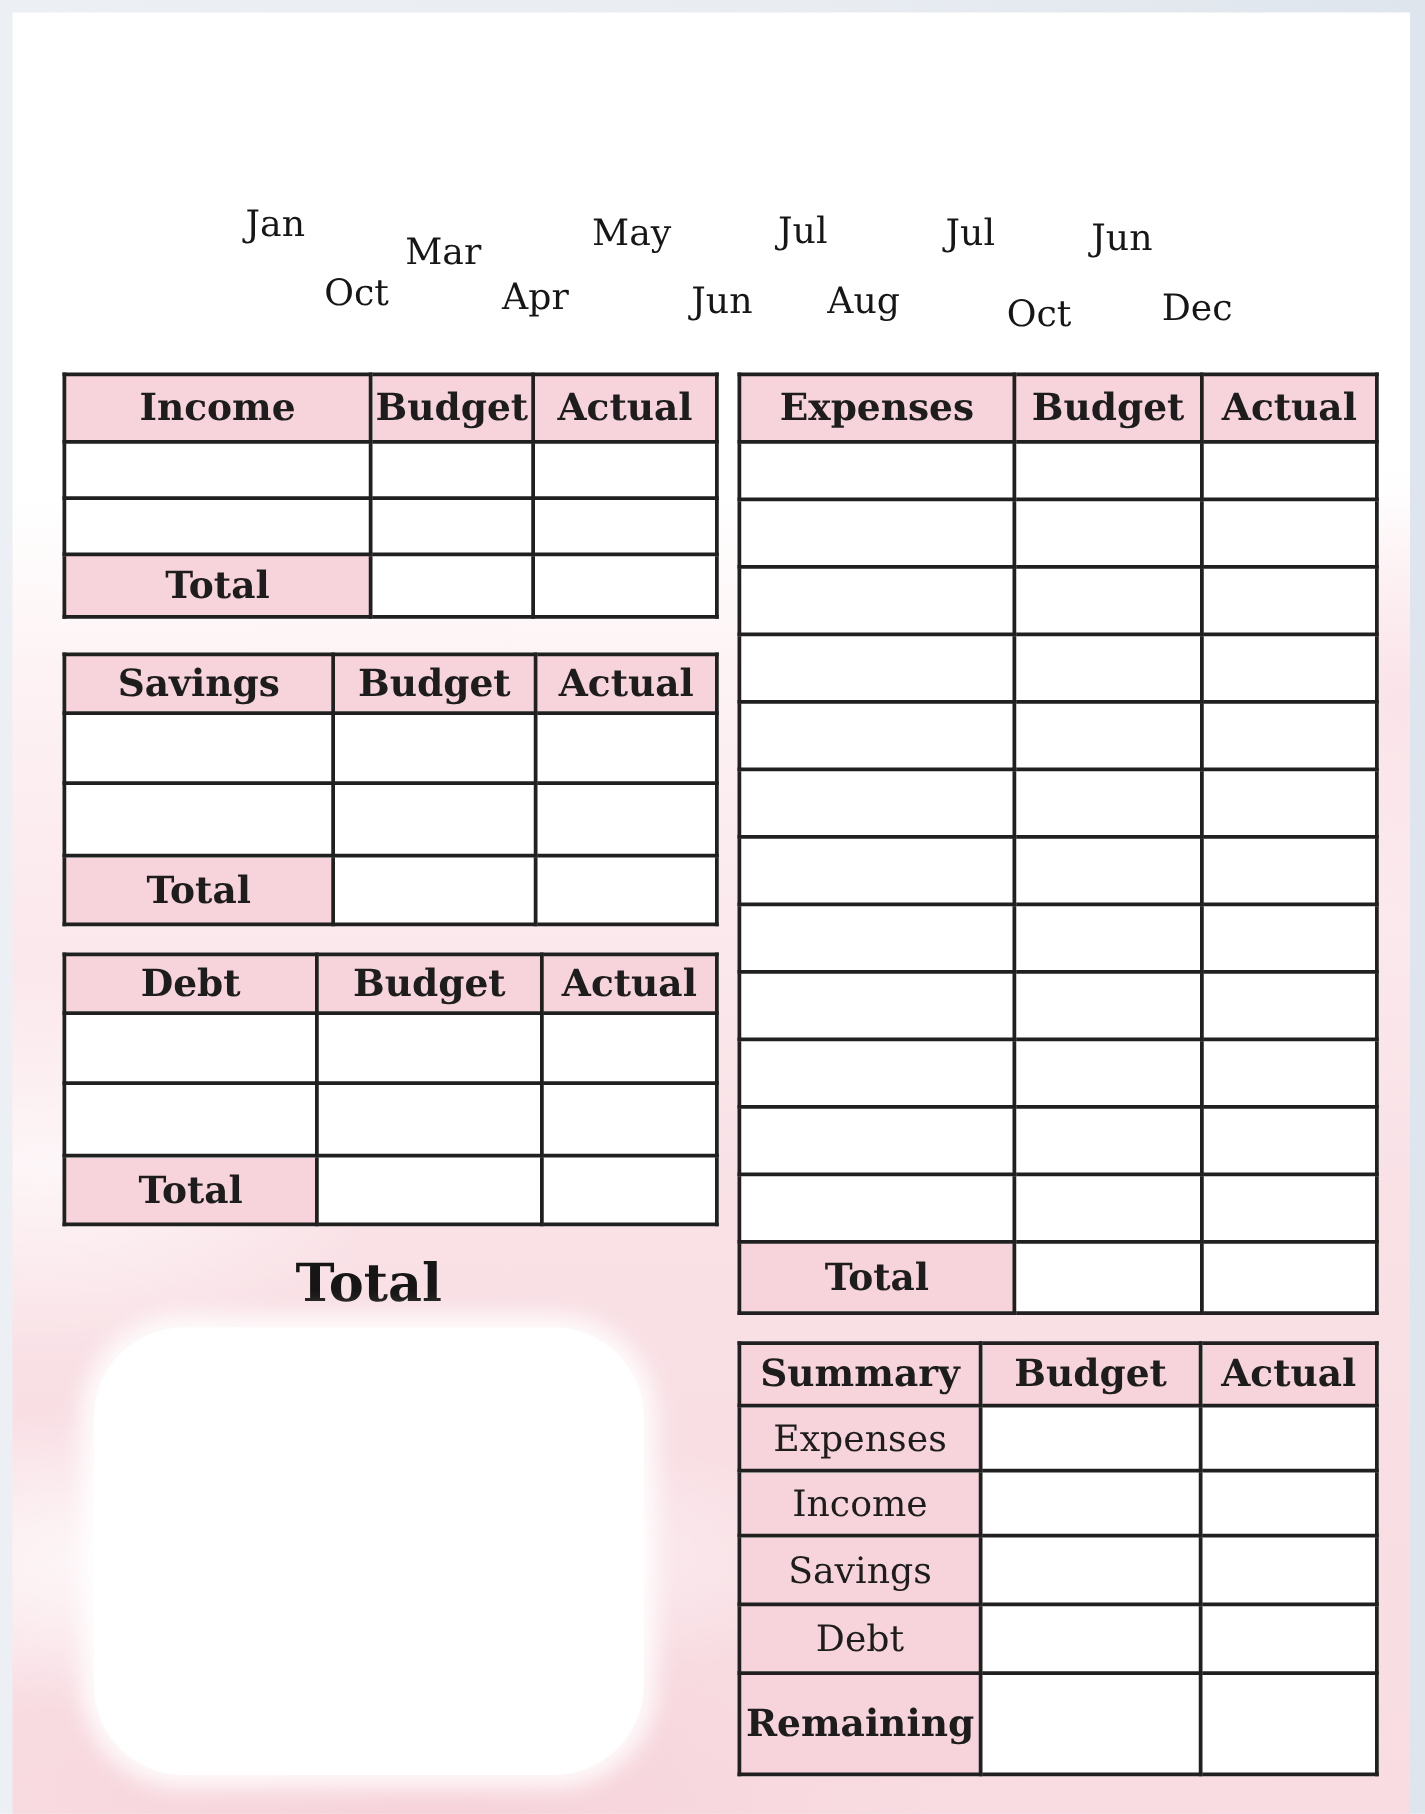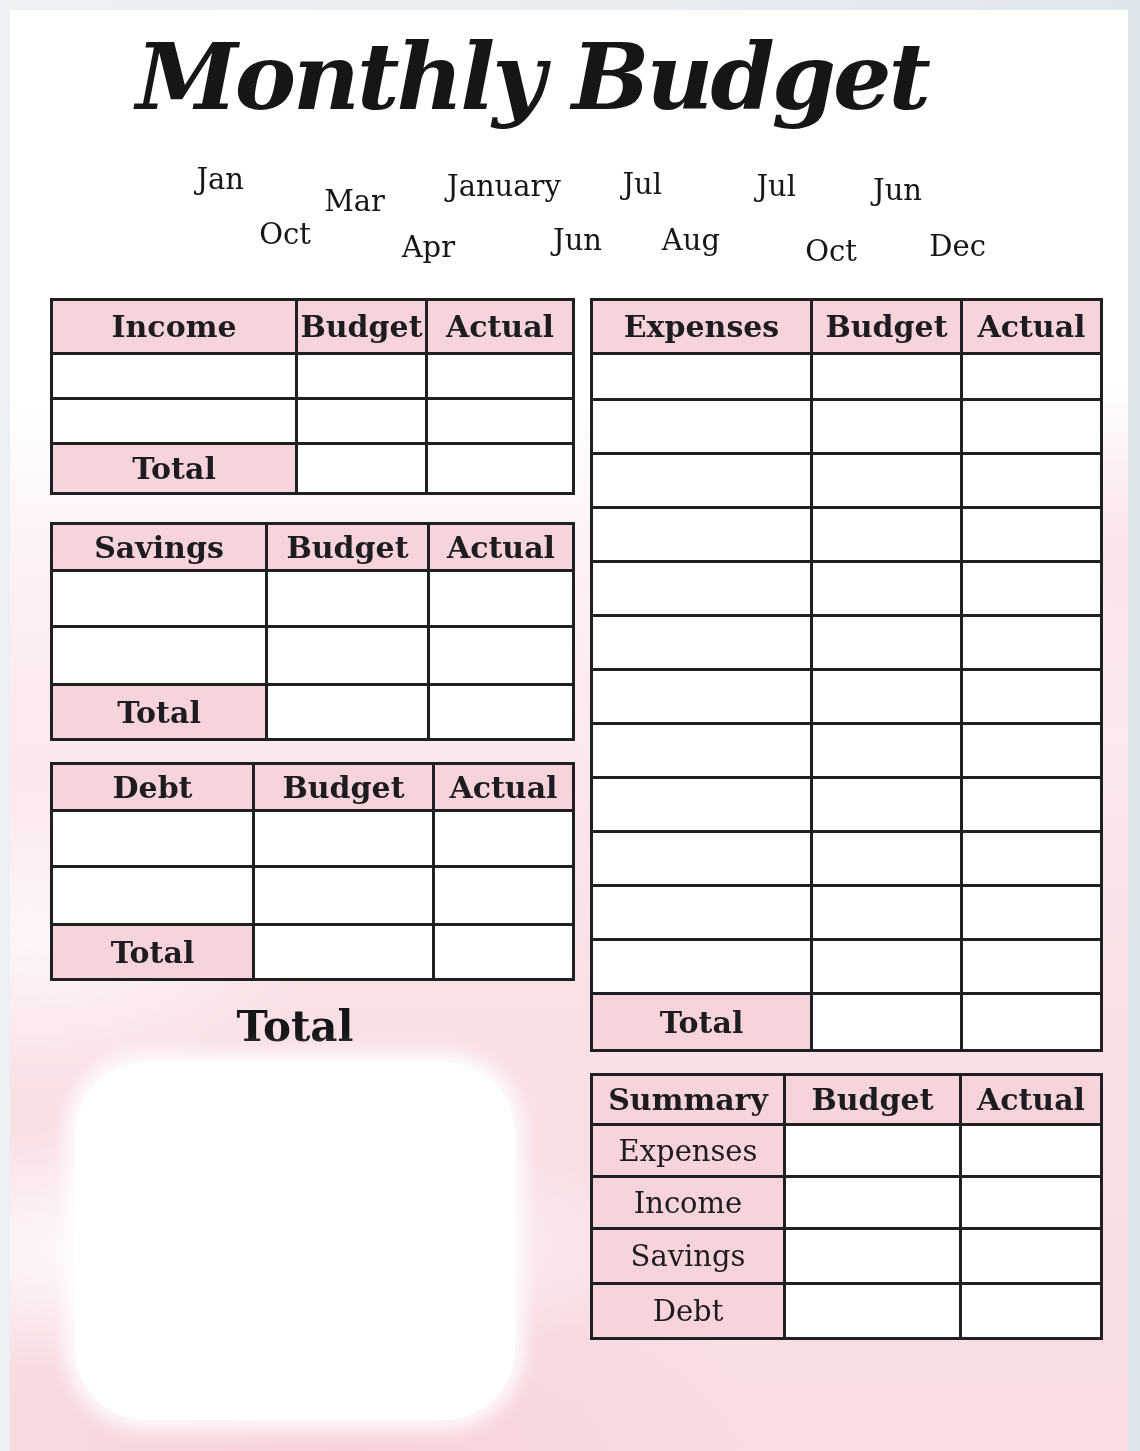--- a/index.html
+++ b/index.html
@@ -23,21 +23,21 @@
     margin:0;font-size:92px;line-height:1.3;font-weight:700;font-style:italic;
     letter-spacing:-3px;color:#161616;
     font-family:"DejaVu Serif","Liberation Serif",serif;
   }
   .month{
     position:absolute;width:90px;text-align:right;
     font-size:29px;color:#161616;cursor:pointer;
   }
   .m-jan{left:144px;top:152px}.m-mar{left:285px;top:174px}.m-may{left:437px;top:159px}
   .m-jul{left:562px;top:157px}.m-sep{left:696px;top:159px}.m-nov{left:822px;top:163px}
-  .m-feb{left:211px;top:207px}.m-apr{left:355px;top:220px}.m-jun{left:502px;top:213px}
+  .m-feb{left:211px;top:207px}.m-apr{left:355px;top:210px}.m-jun{left:502px;top:213px}
   .m-aug{left:620px;top:213px}.m-oct{left:757px;top:224px}.m-dec{left:886px;top:219px}
 
   table.tbl{
     position:absolute;border-collapse:collapse;table-layout:fixed;
     border:3px solid #202020;background:#ffffff;
   }
   table.tbl th,table.tbl td{
     border:3px solid #202020;padding:0;text-align:center;vertical-align:middle;
     font-size:30px;overflow:hidden;
   }
@@ -89,28 +89,25 @@
     position:absolute;left:65px;top:1052px;width:440px;height:358px;
     background:#ffffff;border-radius:72px;
     box-shadow:0 0 18px 10px rgba(255,255,255,.85);
   }
 </style>
 </head>
 <body>
 
 <div class="page">
 
-  <div class="title-wrap">
-    <h1>Monthly Budget</h1>
-  </div>
 
   <div>
     <span class="month m-jan">Jan</span>
     <span class="month m-mar">Mar</span>
-    <span class="month m-may">January</span>
+    <span class="month m-may">May</span>
     <span class="month m-jul">Jul</span>
     <span class="month m-sep">Jul</span>
     <span class="month m-nov">Jun</span>
     <span class="month m-feb">Oct</span>
     <span class="month m-apr">Apr</span>
     <span class="month m-jun">Jun</span>
     <span class="month m-aug">Aug</span>
     <span class="month m-oct">Oct</span>
     <span class="month m-dec">Dec</span>
   </div>
@@ -331,16 +328,21 @@
       <tr>
         <td class="pink label">Savings</td>
         <td></td>
         <td></td>
       </tr>
       <tr>
         <td class="pink label">Debt</td>
         <td></td>
         <td></td>
       </tr>
+      <tr class="remaining">
+        <td class="pink label">Remaining</td>
+        <td></td>
+        <td></td>
+      </tr>
     </tbody>
   </table>
 
 </div>
 
 </body></html>

